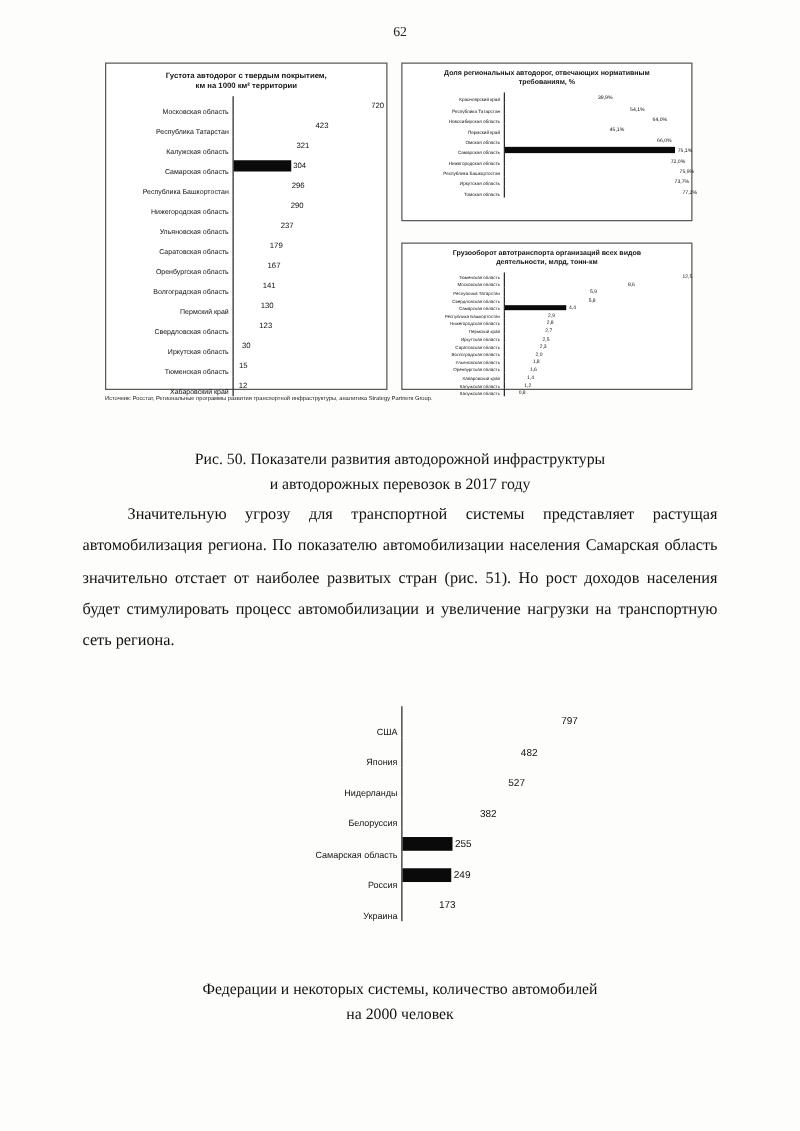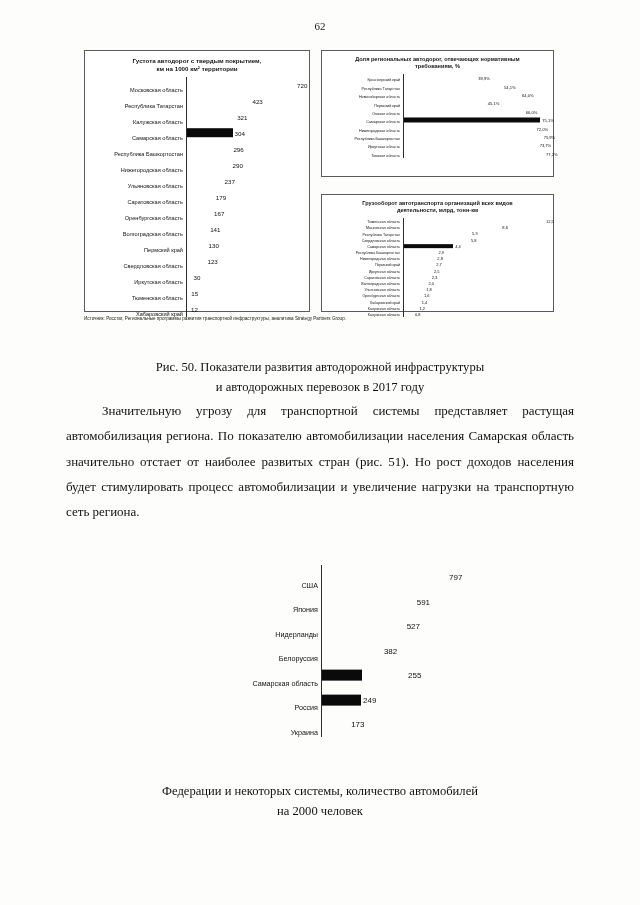--- a/index.html
+++ b/index.html
@@ -518,42 +518,42 @@
           <div class="lbl">США</div>
           <div class="track">
             <div class="bar faint" style="width: 125px;"></div>
             <div class="val" style="left: 125px;">797</div>
           </div>
         </div>
         <div class="row">
           <div class="lbl">Япония</div>
           <div class="track">
             <div class="bar faint" style="width: 92.6913px;"></div>
-            <div class="val" style="left: 92.6913px;">591</div>
+            <div class="val" style="left: 92.6913px;">482</div>
           </div>
         </div>
         <div class="row">
           <div class="lbl">Нидерланды</div>
           <div class="track">
             <div class="bar faint" style="width: 82.6537px;"></div>
             <div class="val" style="left: 82.6537px;">527</div>
           </div>
         </div>
         <div class="row">
           <div class="lbl">Белоруссия</div>
           <div class="track">
             <div class="bar faint" style="width: 59.9122px;"></div>
             <div class="val" style="left: 59.9122px;">382</div>
           </div>
         </div>
         <div class="row">
           <div class="lbl">Самарская область</div>
           <div class="track">
             <div class="bar" style="width: 39.9937px;"></div>
-            <div class="val" style="left: 39.9937px; margin-left: 44px;">255</div>
+            <div class="val" style="left: 39.9937px;">255</div>
           </div>
         </div>
         <div class="row">
           <div class="lbl">Россия</div>
           <div class="track">
             <div class="bar" style="width: 39.0527px;"></div>
             <div class="val" style="left: 39.0527px;">249</div>
           </div>
         </div>
         <div class="row">

